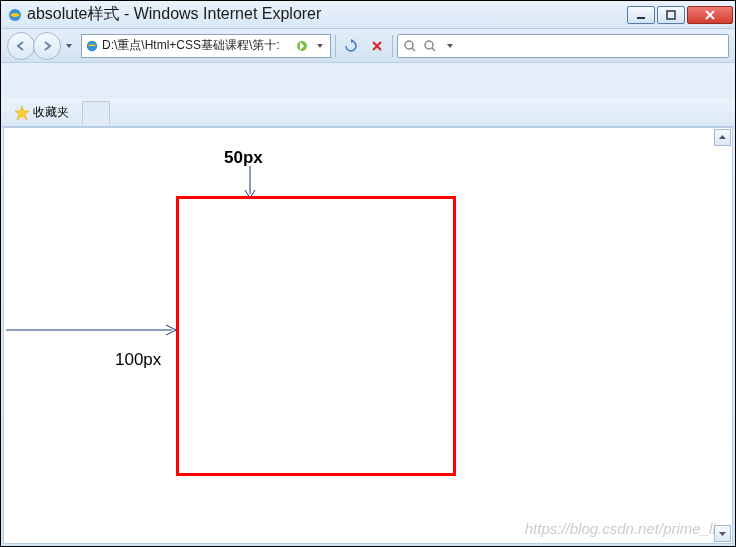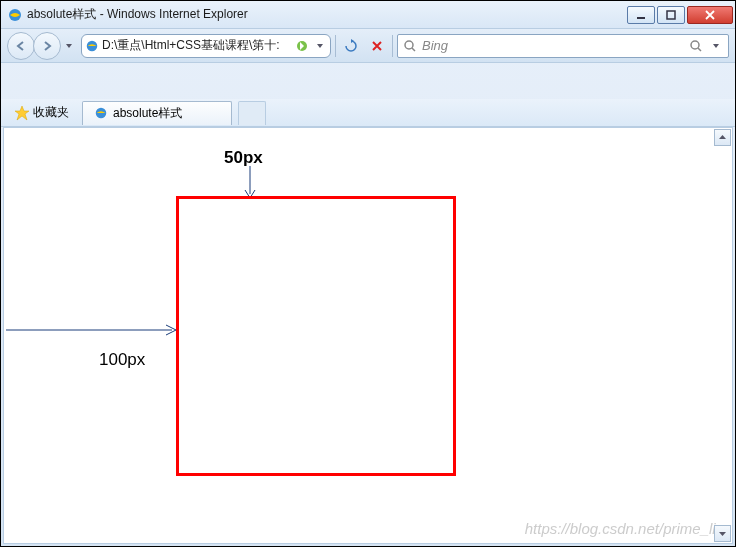--- a/index.html
+++ b/index.html
@@ -28,21 +28,21 @@
       padding: 0 0 0 6px;
       border-bottom: 1px solid #b8cde2;
     }
     .titlebar .ie-icon {
       width: 16px; height: 16px;
       margin-right: 4px;
     }
     .titlebar .title-text {
       flex: 1;
       color: #1a1a1a;
-      font-size: 12px;
+      font-size: 16px;
     }
     .win-controls {
       display: flex;
       gap: 2px;
       margin-right: 2px;
     }
     .win-btn {
       width: 28px; height: 18px;
       border: 1px solid #5a7ba8;
       border-radius: 2px;
@@ -80,21 +80,21 @@
       align-items: center;
       justify-content: center;
       cursor: pointer;
     }
     .nav-arrow + .nav-arrow { margin-left: -2px; }
     .addr-bar {
       flex: 0 0 250px;
       height: 24px;
       background: #fff;
       border: 1px solid #8aa5c2;
-      border-radius: 6px;
+      border-radius: 0;
       display: flex;
       align-items: center;
       padding: 0 2px;
       gap: 2px;
     }
     .addr-text {
       flex: 1;
       font-size: 12px;
       color: #222;
       white-space: nowrap;
@@ -191,21 +191,21 @@
       position: absolute;
       left: 220px;
       top: 20px;
       font-size: 17px;
       font-family: Arial, sans-serif;
       color: #000;
       font-weight: bold;
     }
     .label-left {
       position: absolute;
-      left: 95px;
+      left: 111px;
       top: 222px;
       font-size: 17px;
       font-family: Arial, sans-serif;
       color: #000;
     }
     .red-box {
       position: absolute;
       left: 172px;
       top: 68px;
       width: 280px;
@@ -322,21 +322,20 @@
         </svg>
     </div>
     <div class="tb-sep"></div>
     <div class="search-box">
       <span class="small-icon">
         <svg width="14" height="14">
             <circle cx="6" cy="6" r="4" fill="none" stroke="#888" stroke-width="1.5"></circle>
             <path d="M9 9 L12 12" stroke="#888" stroke-width="1.5"></path>
           </svg>
       </span>
-      <span class="search-text">Bing</span>
       <span class="small-icon">
         <svg width="14" height="14">
             <circle cx="6" cy="6" r="4" fill="none" stroke="#888" stroke-width="1.5"></circle>
             <path d="M9 9 L12 12" stroke="#888" stroke-width="1.5"></path>
           </svg>
       </span>
       <span class="small-icon">
         <svg width="8" height="8">
             <path d="M1 2 L4 6 L7 2" fill="#556"></path>
           </svg>
@@ -345,29 +344,20 @@
   </div>
 
   <div class="fav-bar">
     <div class="fav-btn">
       <span class="small-icon">
         <svg width="16" height="16">
             <path d="M8 1 L10 6 L15 6 L11 9 L13 15 L8 11 L3 15 L5 9 L1 6 L6 6 Z" fill="#ffcc33" stroke="#d9a400" stroke-width="0.5"></path>
           </svg>
       </span>
       <span>收藏夹</span>
-    </div>
-    <div class="tab">
-      <span class="small-icon">
-        <svg width="14" height="14" viewBox="0 0 16 16">
-            <circle cx="8" cy="8" r="6" fill="#3b8fd8"></circle>
-            <path d="M3 8 Q8 4 13 8" fill="#fc0"></path>
-          </svg>
-      </span>
-      <span>absolute样式</span>
     </div>
     <div class="tab-blank"></div>
   </div>
 
   <div class="content">
     <div class="content-inner">
       <div class="label-top">50px</div>
       <svg style="position:absolute;left:238px;top:38px" width="16" height="34">
         <line x1="8" y1="0" x2="8" y2="28" stroke="#1a3d7a" stroke-width="1"></line>
         <path d="M3 24 L8 32 L13 24" fill="none" stroke="#1a3d7a" stroke-width="1"></path>

